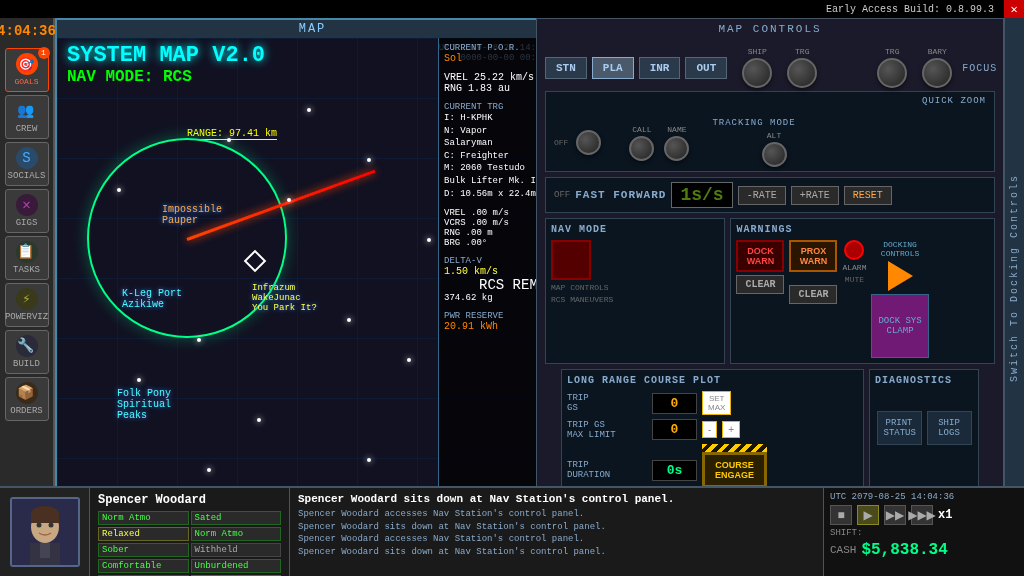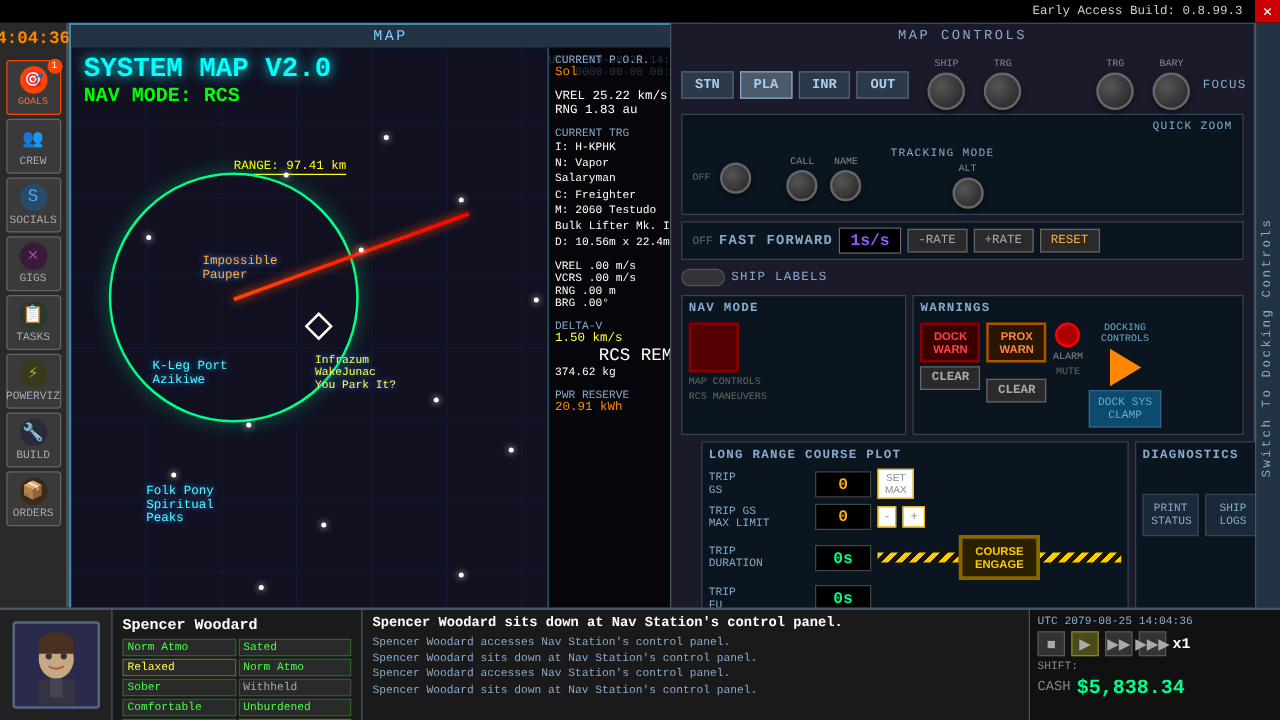--- a/index.html
+++ b/index.html
@@ -348,22 +348,22 @@
     }
     .ff-title {
       font-size: 11px;
       color: #88aacc;
       letter-spacing: 1px;
       font-weight: bold;
     }
     .ff-value {
       background: #000;
       border: 1px solid #666;
-      color: #8b5cf6;
-      font-size: 13px;
+      color: #4d7c0f;
+      font-size: 18px;
       font-weight: bold;
       padding: 2px 8px;
       min-width: 35px;
       text-align: center;
     }
     .ff-btn {
       padding: 3px 8px;
       background: #2a2a2a;
       border: 1px solid #666;
       color: #aaa;
@@ -453,23 +453,23 @@
       border-left: 25px solid #ff8800;
       margin: 0 auto;
     }
     .alarm-indicator {
       width: 20px; height: 20px;
       background: #aa0000;
       border-radius: 50%;
       border: 2px solid #ff0000;
     }
     .dock-clamp-btn {
-      background: #0c4a6e;
+      background: #701a75;
       border: 1px solid #336688;
-      padding: 4px 6px;
+      padding: 21px 6px;
       font-size: 9px;
       color: #66aacc;
       text-align: center;
       cursor: pointer;
     }
 
     
     .rcs-label {
       font-size: 8px;
       color: #666;
@@ -910,24 +910,20 @@
 
   <div id="fast-forward-row">
     <span class="ff-label">OFF</span>
     <span class="ff-title">FAST FORWARD</span>
     <div class="ff-value">1s/s</div>
     <button class="ff-btn">-RATE</button>
     <button class="ff-btn">+RATE</button>
     <button class="ff-btn reset">RESET</button>
   </div>
 
-  <div id="ship-labels-row">
-    <div class="toggle-switch"></div>
-    <span style="font-size:10px;color:#88aacc;letter-spacing:1px;">SHIP LABELS</span>
-  </div>
 
   <div id="nav-warnings-row">
 
     <div id="nav-mode-section">
       <div class="section-title">NAV MODE</div>
       <div class="red-indicator"></div>
       <div class="rcs-label">MAP CONTROLS</div>
       <div class="rcs-label">RCS MANEUVERS</div>
     </div>
 
@@ -967,21 +963,21 @@
       </div>
       <div class="lr-row">
         <span class="lr-label">TRIP GS<br>MAX LIMIT</span>
         <div class="lr-value">0</div>
         <button class="lr-btn">-</button>
         <button class="lr-btn">+</button>
       </div>
       <div class="lr-row">
         <span class="lr-label">TRIP<br>DURATION</span>
         <div class="lr-value green">0s</div>
-        <div style="display:flex;flex-direction:row;align-items:center;">
+        <div style="display:flex;flex-direction:column;align-items:center;">
           <div class="hazard-stripe" style="width:65px;"></div>
           <button class="course-engage-btn">COURSE<br>ENGAGE</button>
           <div class="hazard-stripe" style="width:65px;"></div>
         </div>
       </div>
       <div class="lr-row">
         <span class="lr-label">TRIP<br>FU</span>
         <div class="lr-value green">0s</div>
       </div>
     </div>

